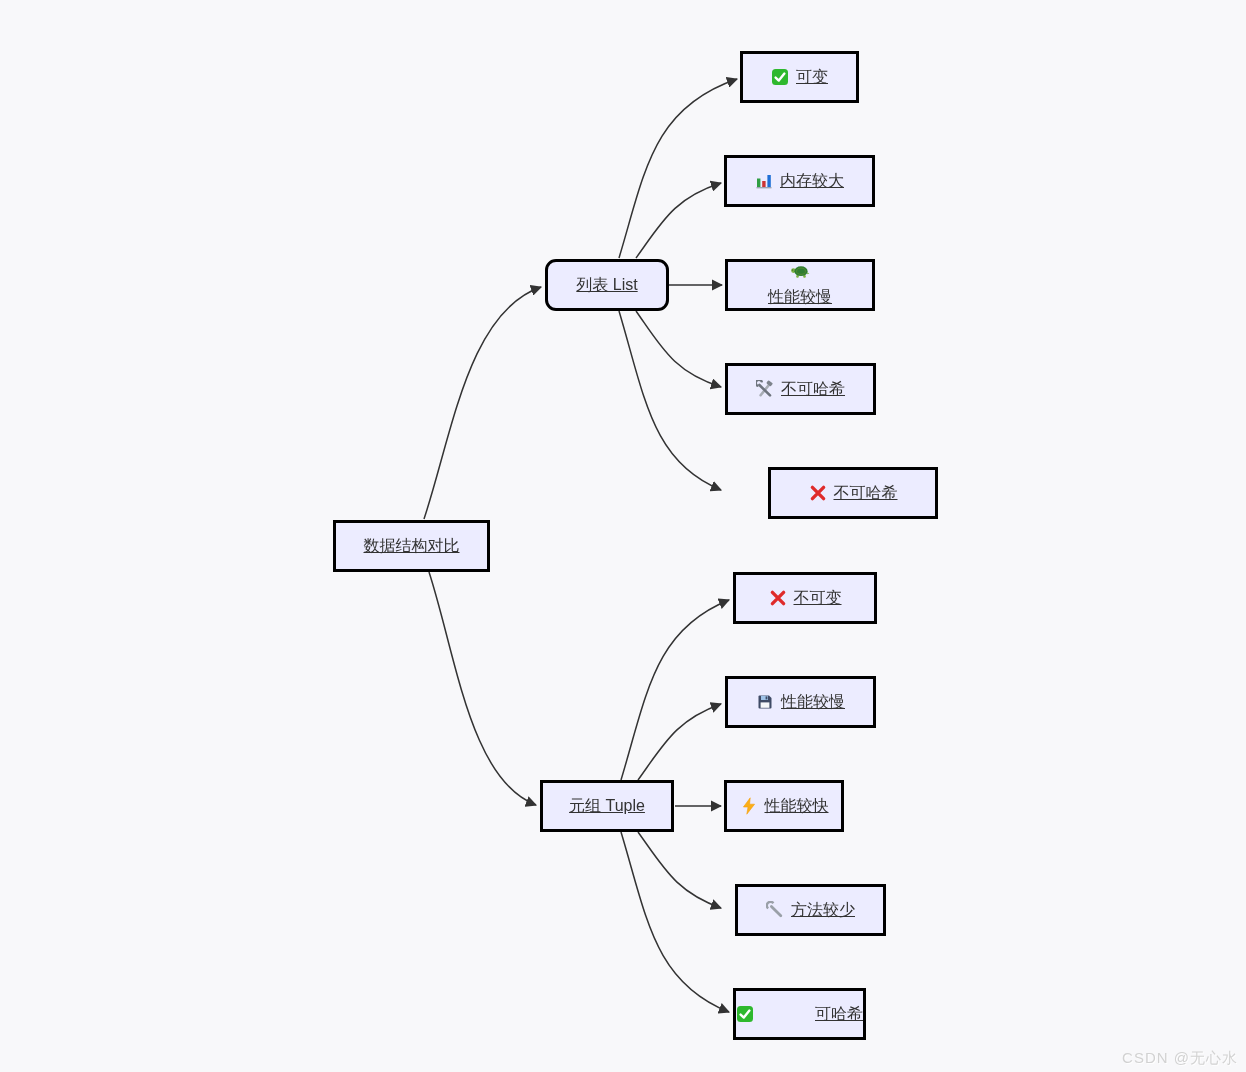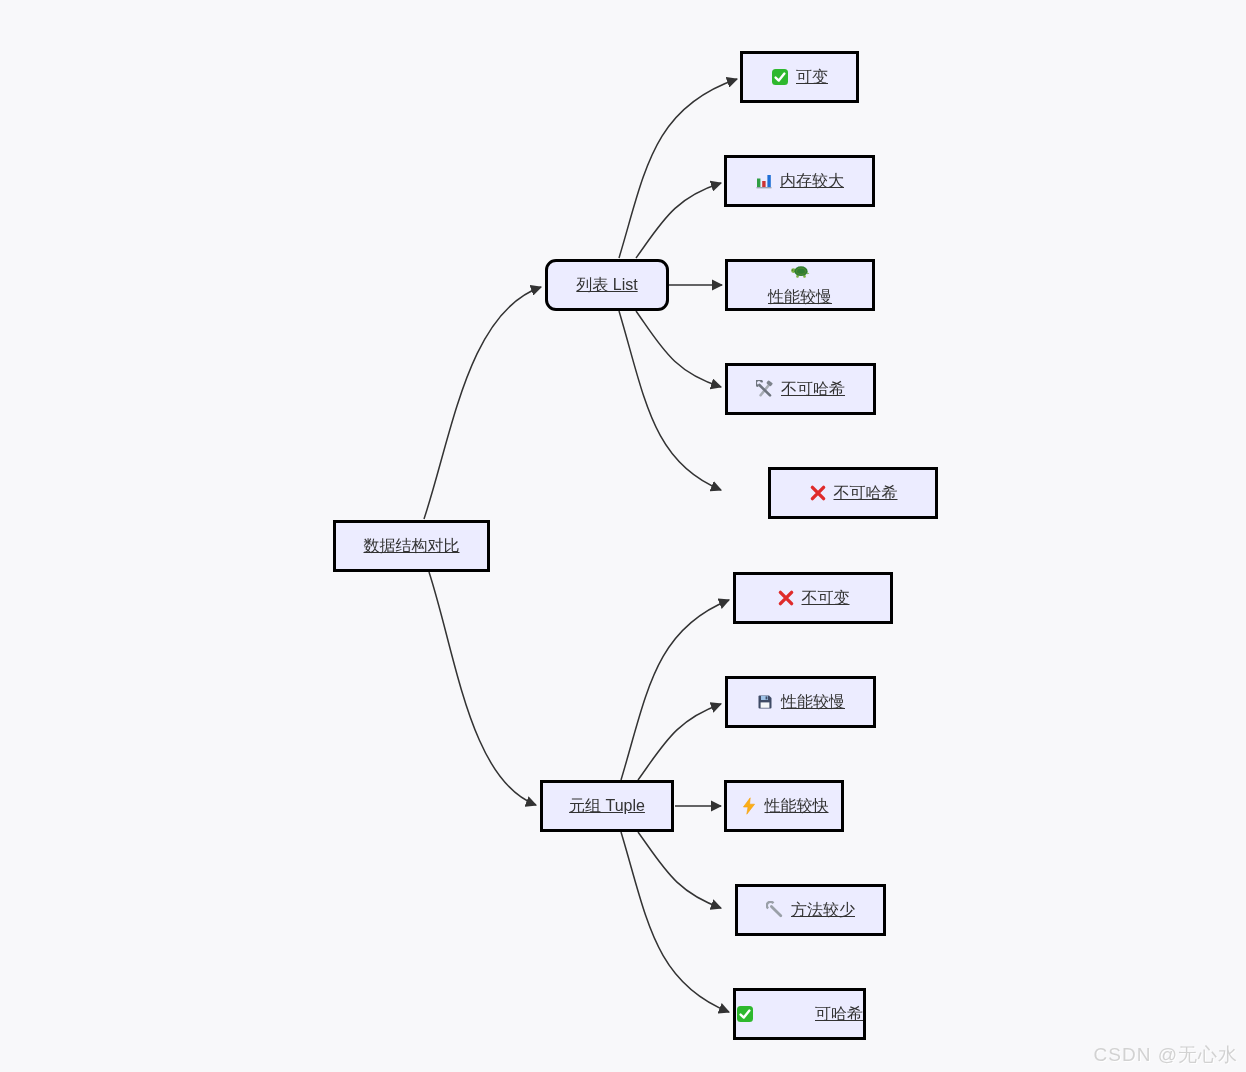--- a/index.html
+++ b/index.html
@@ -26,21 +26,21 @@
     color:#333333;
     white-space:nowrap;
     text-decoration:underline;
   }
   .icon{display:inline-flex;align-items:center;}
   .icon svg{display:block;}
   .watermark{
     position:absolute;
     right:8px;
     bottom:4px;
-    font-size:19px;
+    font-size:15px;
     color:#d2d2d2;
     letter-spacing:1px;
     text-shadow:1px 1px 0 rgba(255,255,255,0.85);
   }
 </style>
 </head>
 <body>
 
 <div class="canvas">
 
@@ -130,21 +130,21 @@
 
   <div class="node" style="left:725px;top:467px;width:170px;margin-left:43px;">
     <span class="icon">
       <svg width="18" height="18" viewBox="0 0 18 18">
         <path d="M3.4 3.4 L14.6 14.6 M14.6 3.4 L3.4 14.6" stroke="#df2b2b" stroke-width="3.4" stroke-linecap="round"></path>
       </svg>
     </span>
     <span>不可哈希</span>
   </div>
 
-  <div class="node" style="left:733px;top:572px;width:160px;">
+  <div class="node" style="left:733px;top:572px;width:144px;">
     <span class="icon">
       <svg width="18" height="18" viewBox="0 0 18 18">
         <path d="M3.4 3.4 L14.6 14.6 M14.6 3.4 L3.4 14.6" stroke="#df2b2b" stroke-width="3.4" stroke-linecap="round"></path>
       </svg>
     </span>
     <span>不可变</span>
   </div>
 
   <div class="node" style="left:725px;top:676px;width:151px;">
     <span class="icon">

